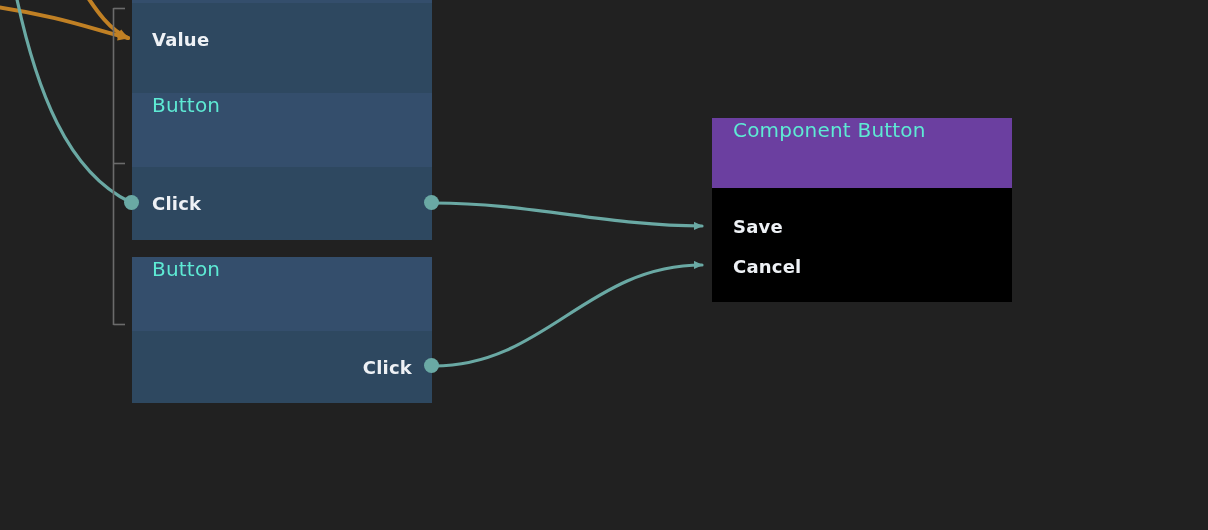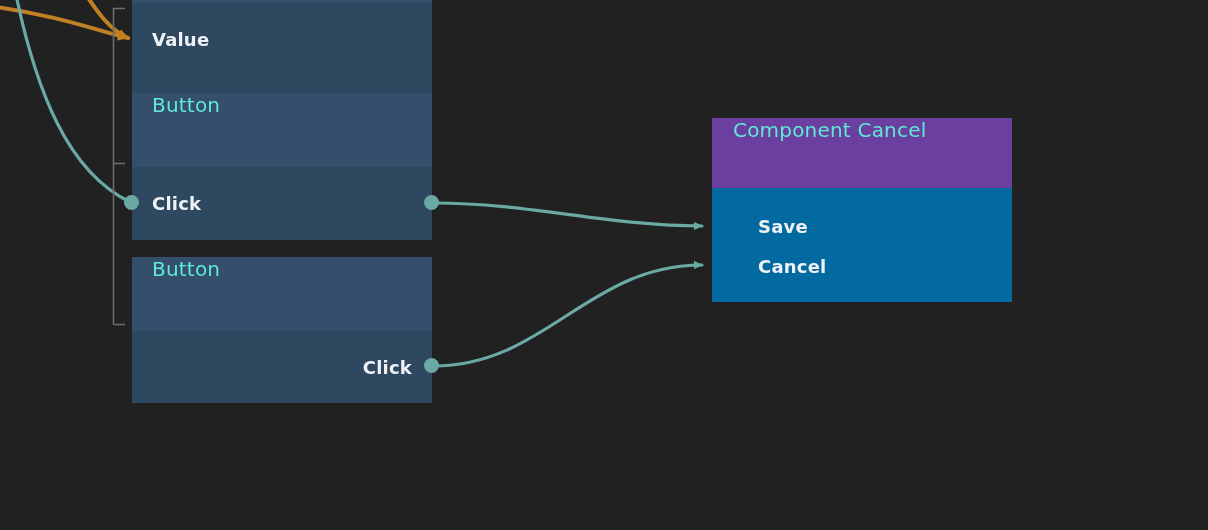--- a/index.html
+++ b/index.html
@@ -67,21 +67,21 @@
   }
   .port-row.in  { justify-content: flex-start; padding-left: 20px; }
   .port-row.out { justify-content: flex-end;   padding-right: 20px; }
 
   
   .node.blue .node-header { background: #344e6c; padding-left: 20px; }
   .node.blue .node-body   { background: #2e4860; }
 
   
   .node.purple .node-header { background: #6b3fa0; padding-left: 21px; }
-  .node.purple .node-body   { background: #0369a1; padding-left: 25px; }
+  .node.purple .node-body   { background: #000000; }
   .node.purple .port-row    { padding-left: 21px; justify-content: flex-start; }
 
   
   .port-dot {
     position: absolute;
     z-index: 3;
     width: 15px;
     height: 15px;
     border-radius: 50%;
     background: #6aa9a4;
@@ -148,21 +148,21 @@
     </div>
     <div class="node-body" style="height:72px;">
       <div class="port-row out">
         <span>Click</span>
       </div>
     </div>
   </div>
 
   <div class="node purple" style="left:712px; top:118px; width:300px; height:184px;">
     <div class="node-header" style="height:70px;">
-      <span>Component Cancel</span>
+      <span>Component Button</span>
     </div>
     <div class="node-body" style="height:114px; padding-top:18px;">
       <div class="port-row" style="height:40px;">
         <span>Save</span>
       </div>
       <div class="port-row" style="height:40px;">
         <span>Cancel</span>
       </div>
     </div>
   </div>

